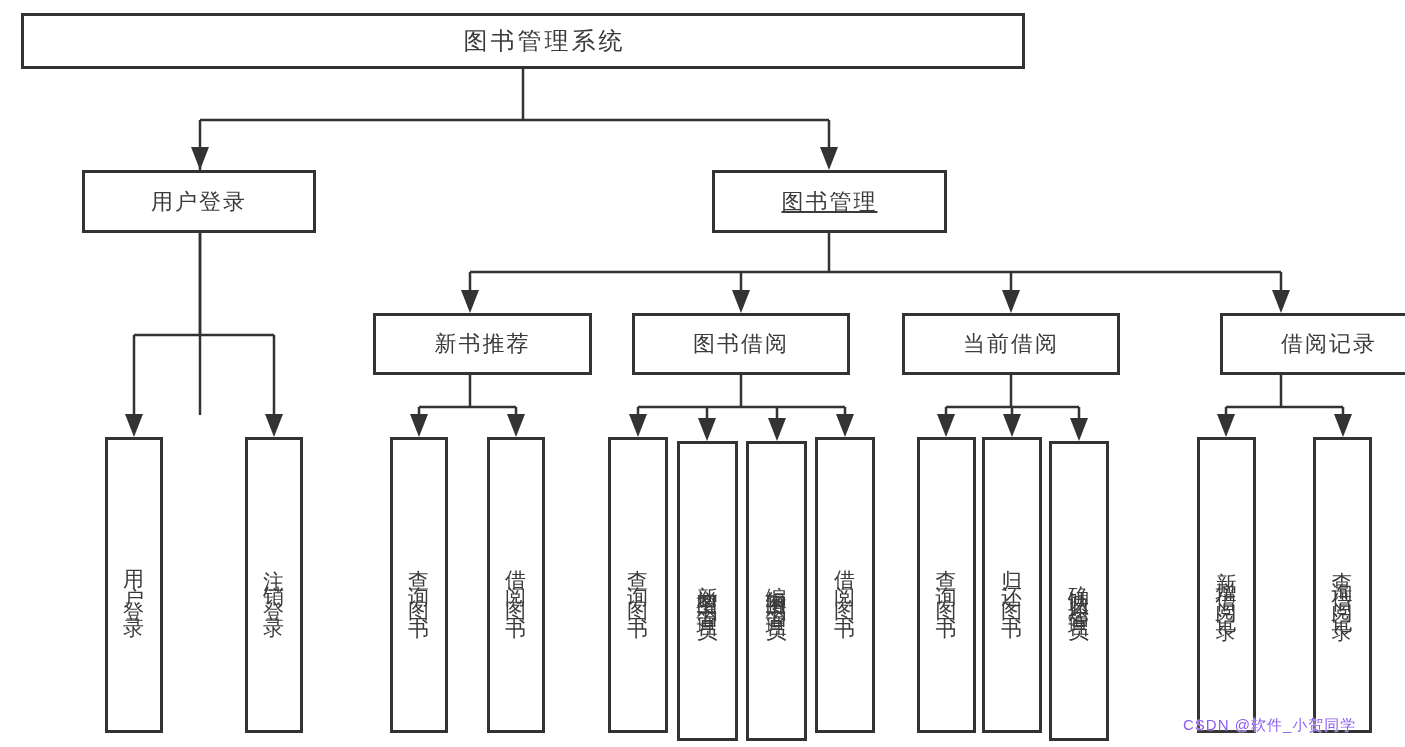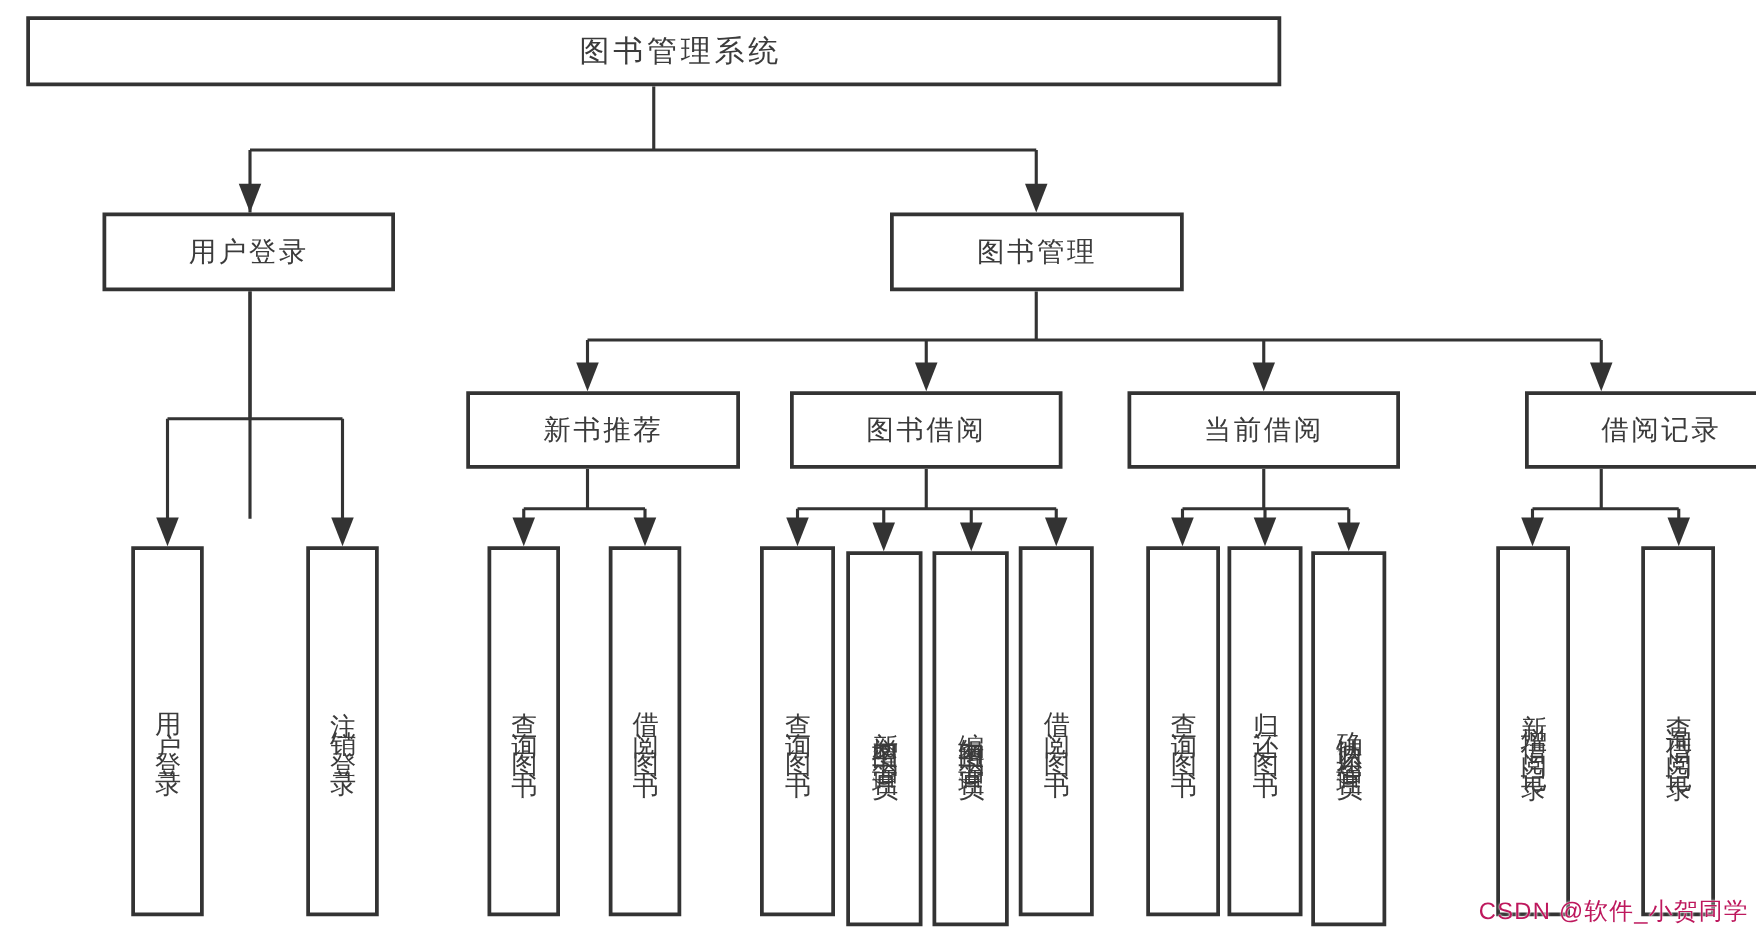--- a/index.html
+++ b/index.html
@@ -21,21 +21,21 @@
   .vbox {
     writing-mode:vertical-lr; text-orientation:mixed;
     font-size:21px; line-height:1;
   }
   .sp-wide   { letter-spacing:16px; }
   .sp-mid    { letter-spacing:10px; }
   .sp-narrow { letter-spacing:5px;  }
   .vbox span, .hbox span { white-space:nowrap; }
   #watermark {
     position:absolute; z-index:3; left:1183px; top:716px;
-    font-size:19px; letter-spacing:1px; color:#be185d;
+    font-size:15px; letter-spacing:1px; color:#8b5cf6;
     text-shadow:0 0 2px #ffffff, 0 0 1px #ffffff;
     white-space:nowrap;
   }
 </style>
 </head>
 <body>
 
 <div id="stage">
 
   <svg id="wires" width="1405" height="747" viewBox="0 0 1405 747">
@@ -73,21 +73,21 @@
     </g>
   </svg>
 
   <div class="hbox root" style="left:21px; top:13px; width:1004px; height:56px;">
     <span>图书管理系统</span>
   </div>
 
   <div class="hbox" style="left:82px; top:170px; width:234px; height:63px;">
     <span>用户登录</span>
   </div>
-  <div class="hbox" style="left:712px; top:170px; width:235px; height:63px;">
+  <div class="hbox" style="left:712px; top:170px; width:235px; height:63px;text-decoration:underline;">
     <span>图书管理</span>
   </div>
 
   <div class="hbox" style="left:373px; top:313px; width:219px; height:62px;">
     <span>新书推荐</span>
   </div>
   <div class="hbox" style="left:632px; top:313px; width:218px; height:62px;">
     <span>图书借阅</span>
   </div>
   <div class="hbox" style="left:902px; top:313px; width:218px; height:62px;">

